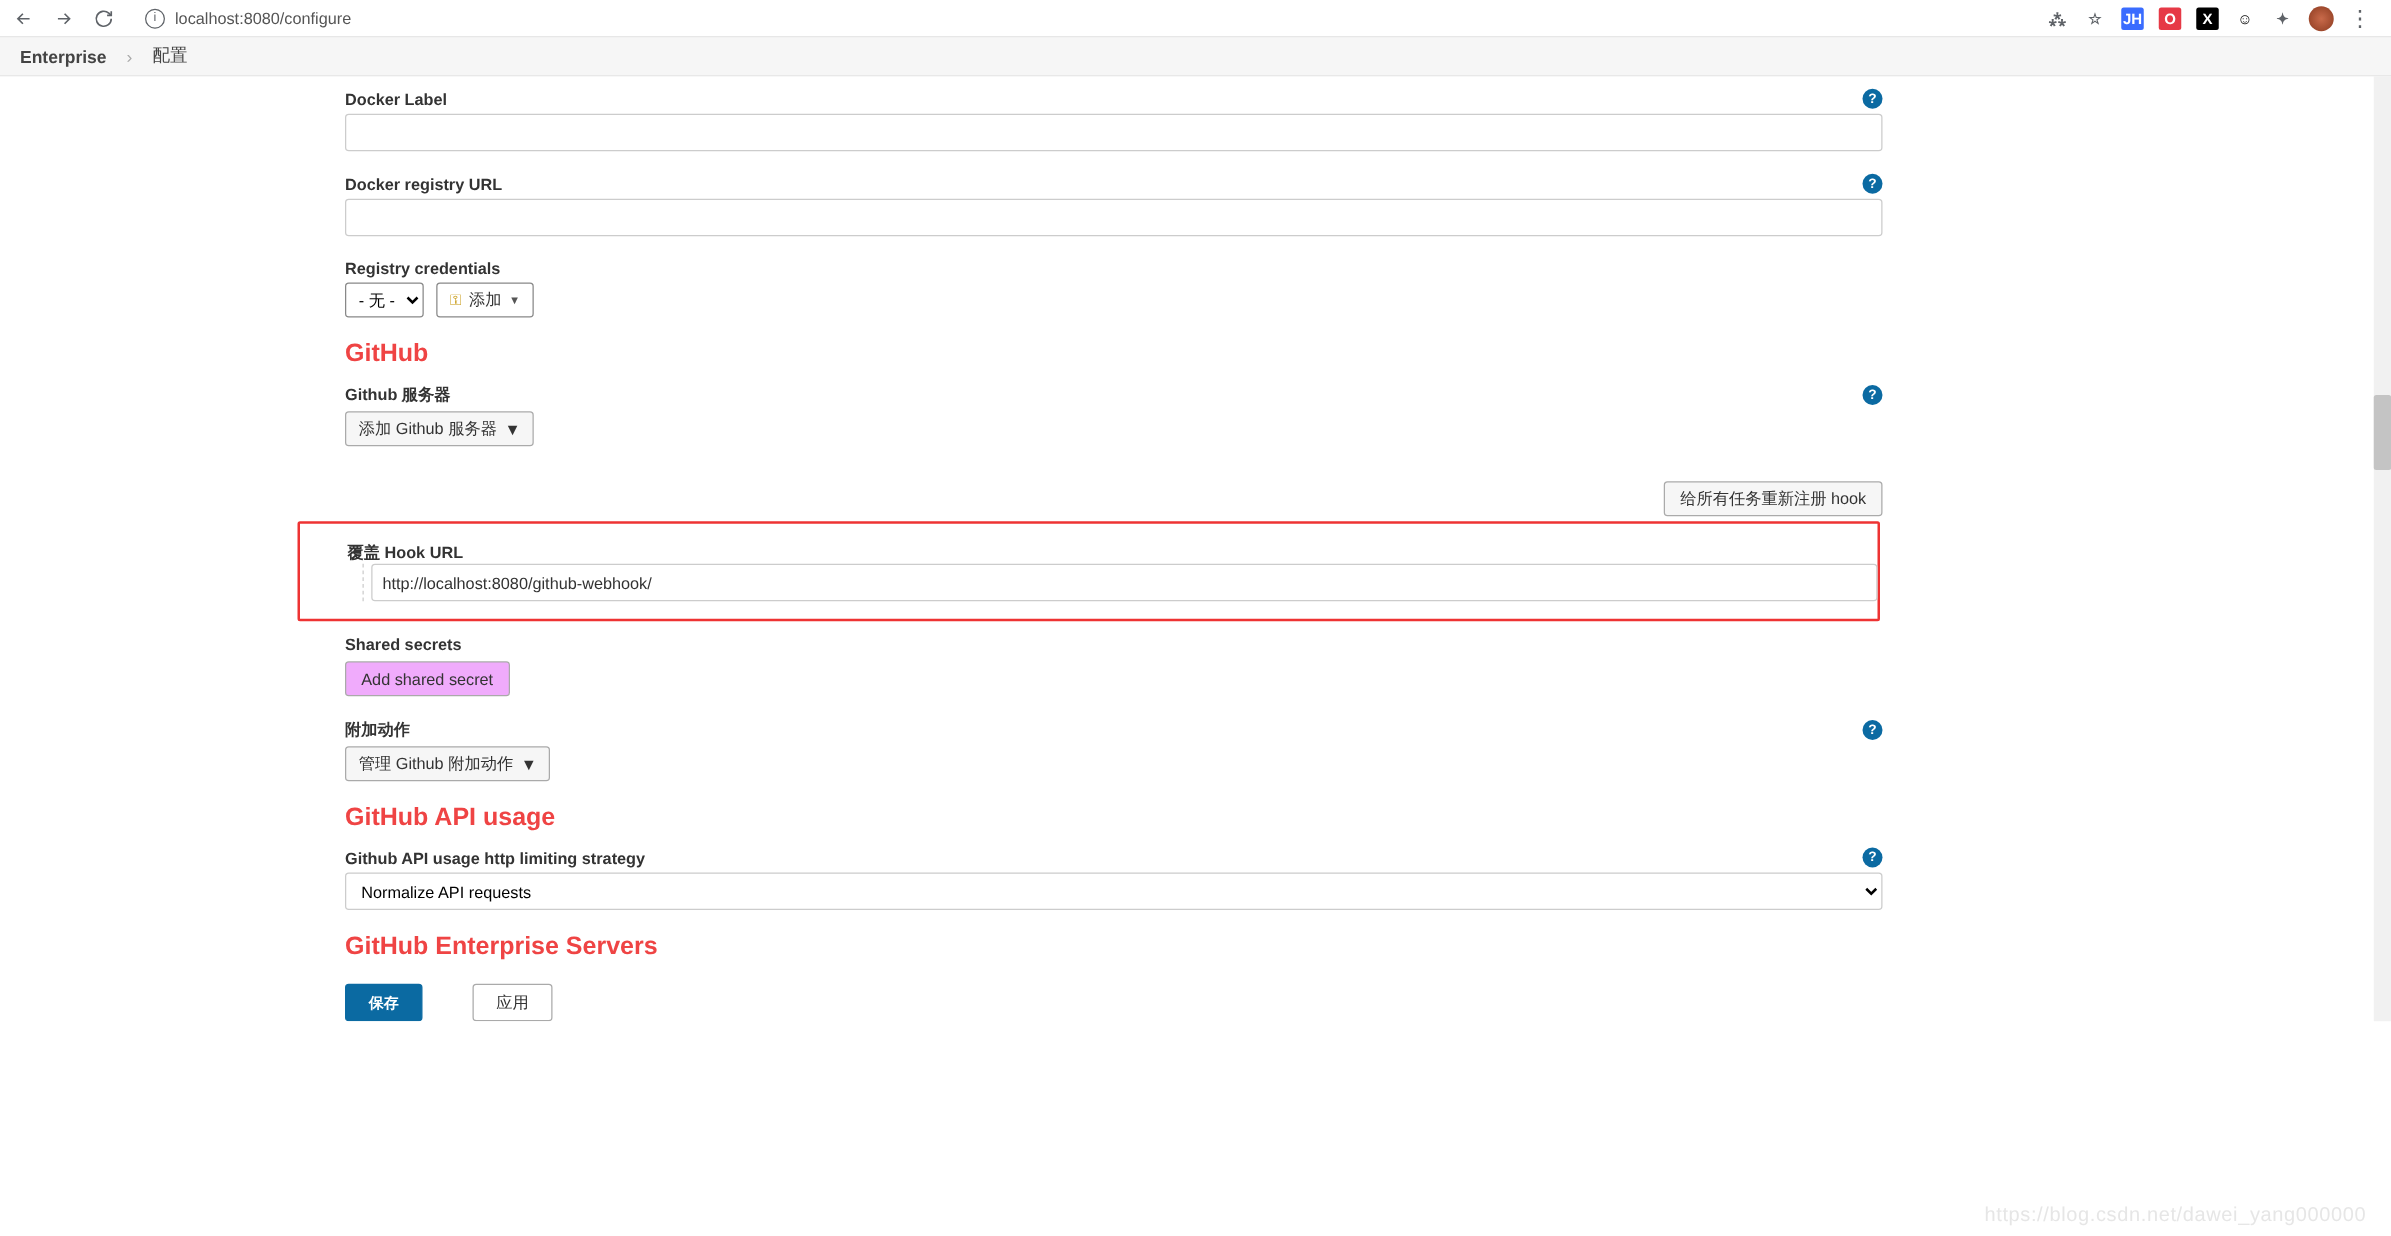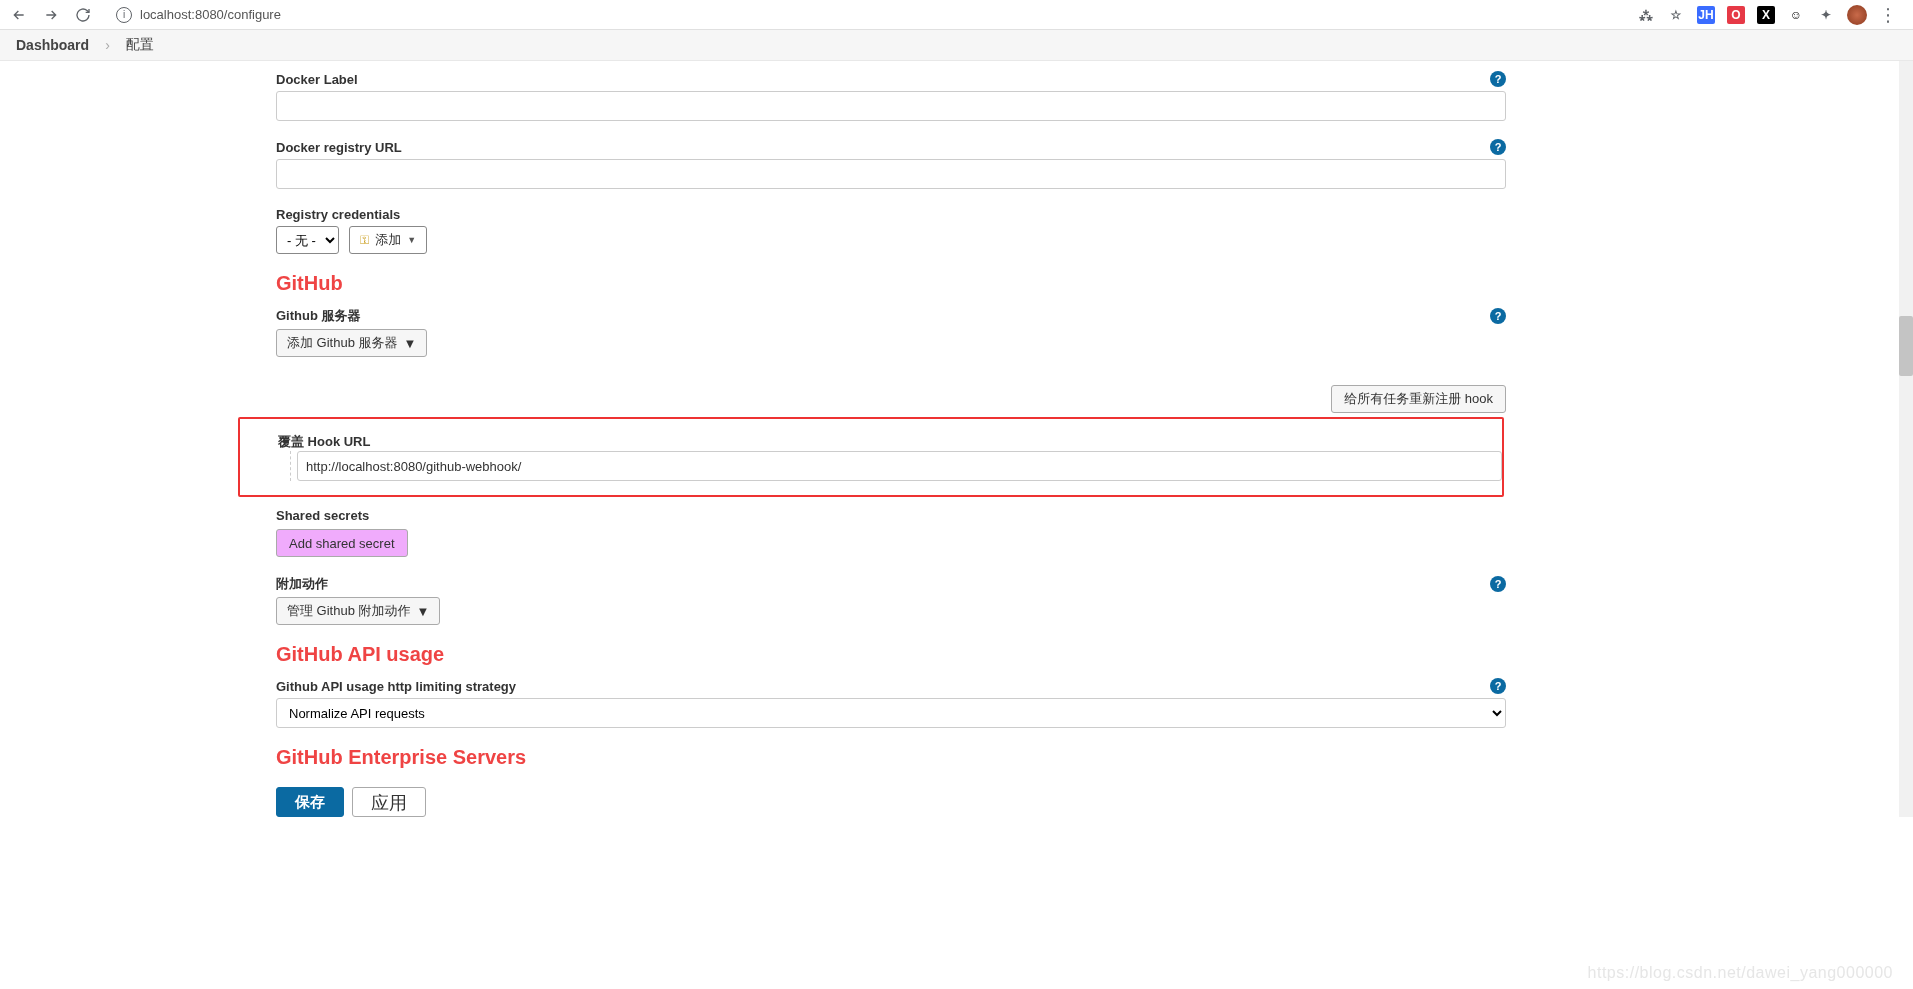--- a/index.html
+++ b/index.html
@@ -49,22 +49,22 @@
     .highlight-box { border:2px solid #e33; border-radius:2px; padding:14px 0 14px 16px; margin-bottom:10px; margin-left:-38px; margin-right:2px; }
     .highlight-box .inner { margin-left:22px; }
     .cbx-row { display:flex; align-items:center; gap:10px; margin:6px 0 8px 0; }
     .cbx-row input[type=checkbox]{ width:14px; height:14px; accent-color:#1967d2; }
     .indented-input { margin-left:12px; padding-left:6px; border-left:1px dashed #ccc; }
     .indented-input .txt-input { font-size:13px; color:#333; }
 
     .select-full { width:100%; height:30px; border:1px solid #ccc; border-radius:3px; padding:3px 8px; font-size:13px; background:#fff; }
 
     .footer-btns { display:flex; gap:8px; margin-top:18px; }
-    .btn-primary { background:#0b6aa2; color:#fff; border:1px solid #0b6aa2; border-radius:3px; height:30px; padding:3px 18px; font-size:15px; cursor:pointer; font-weight:600;font-family:Liberation Mono, monospace; }
-    .btn-secondary { background:#fff; color:#333; border:1px solid #aaa; border-radius:3px; height:30px; padding:3px 18px; font-size:18px; cursor:pointer; }
+    .btn-primary { background:#0b6aa2; color:#fff; border:1px solid #0b6aa2; border-radius:3px; height:30px; padding:3px 18px; font-size:12px; cursor:pointer; font-weight:600;font-family:Liberation Mono, monospace; }
+    .btn-secondary { background:#fff; color:#333; border:1px solid #aaa; border-radius:3px; height:30px; padding:3px 18px; font-size:13px; cursor:pointer;margin-left:32px; }
 
     .watermark { position:fixed; bottom:7px; right:20px; color:#e6e6e6; font-size:16px; letter-spacing:0.5px; pointer-events:none; }
   </style>
 </head>
 <body>
 
 <div class="chrome">
   <span class="nav-icon">
       <svg width="16" height="16" viewBox="0 0 24 24" fill="none" stroke="#5f6368" stroke-width="2">
         <path d="M19 12H5M11 18l-6-6 6-6"></path>
@@ -92,21 +92,21 @@
     <span class="ext-ico ext4">O</span>
     <span class="ext-ico ext5">X</span>
     <span class="ext-ico ext6">☺</span>
     <span class="ext-ico ext7">✦</span>
     <span class="avatar"></span>
     <span class="dots">⋮</span>
   </div>
 </div>
 
 <div class="crumb">
-  <a href="#">Dashboard</a>
+  <a href="#">Enterprise</a>
   <span class="sep">›</span>
   <span>配置</span>
 </div>
 
 <div class="page-wrap">
 <div class="content">
 
   <div class="field-row">
     <div class="label-row">
       <span class="flabel">Docker Label</span>

